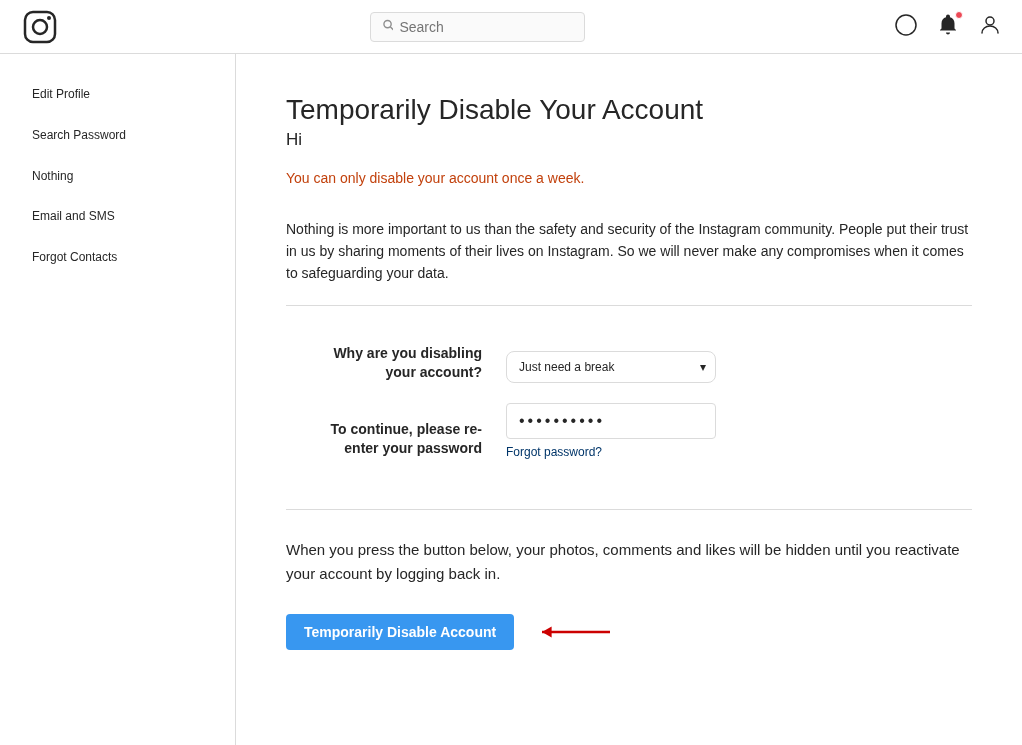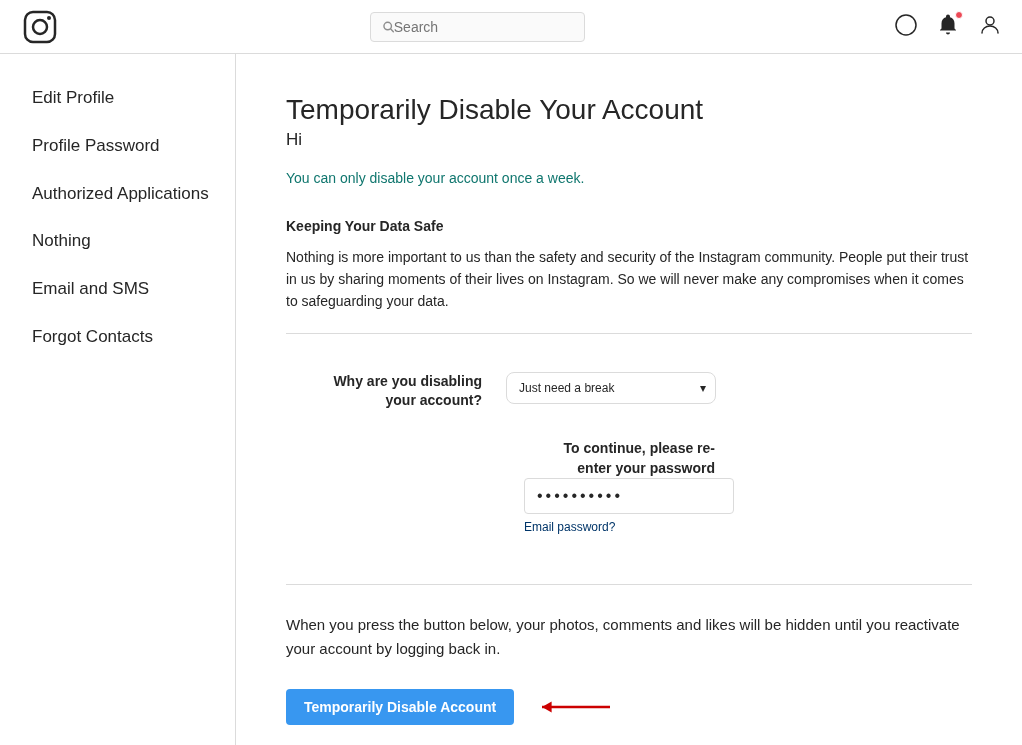--- a/index.html
+++ b/index.html
@@ -15,28 +15,28 @@
       justify-content: space-between;
       padding: 0 20px;
       position: fixed;
       top: 0; left: 0; right: 0;
       z-index: 100;
     }
     .header-logo { width: 40px; height: 40px; }
     .header-logo svg { width: 40px; height: 40px; }
     .header-search {
       display: flex;
-      align-items: center;
       background: #fafafa;
       border: 1px solid #dbdbdb;
       border-radius: 4px;
       padding: 6px 12px;
       width: 215px;
       color: #8e8e8e;
       font-size: 14px;
+      gap: 6px;
     }
     .header-search input {
       border: none;
       background: transparent;
       outline: none;
       font-size: 14px;
       color: #262626;
       width: 100%;
     }
     .header-icons { display: flex; align-items: center; gap: 18px; }
@@ -63,21 +63,21 @@
     .sidebar {
       width: 236px;
       background: #fff;
       border-right: 1px solid #dbdbdb;
       padding: 20px 0;
       flex-shrink: 0;
     }
     .sidebar-item {
       padding: 12px 16px 12px 32px;
       cursor: pointer;
-      font-size: 17px;
+      font-size: 12px;
       color: #262626;
       line-height: 1.4;
     }
 
     
     .main {
       flex: 1;
       background: #fff;
       padding: 40px 50px;
       max-width: 800px;
@@ -91,21 +91,21 @@
 
     .section-text {
       font-size: 17px;
       color: #262626;
       line-height: 1.6;
       margin-bottom: 14px;
     }
 
     .section-subtext {
       font-size: 14px;
-      color: #0f766e;
+      color: #c2410c;
       line-height: 1.6;
       margin-bottom: 28px;
     }
 
     .keeping-safe-heading {
       font-weight: 700;
       font-size: 14px;
       margin-bottom: 12px;
     }
 
@@ -121,21 +121,21 @@
       margin: 20px 0 28px 0;
     }
 
     
     .form-section {
       padding: 10px 0;
     }
 
     .form-row {
       display: flex;
-      align-items: flex-start;
+      align-items: flex-end;
       margin-bottom: 20px;
     }
 
     .form-label {
       width: 220px;
       text-align: right;
       padding-right: 24px;
       font-size: 14px;
       font-weight: 600;
       color: #262626;
@@ -272,44 +272,40 @@
   </div>
 </header>
 
 <div class="layout">
 
   <nav class="sidebar">
     <div class="sidebar-item">
       <span>Edit Profile</span>
     </div>
     <div class="sidebar-item">
-      <span>Profile Password</span>
-    </div>
-    <div class="sidebar-item">
-      <span>Authorized Applications</span>
+      <span>Search Password</span>
     </div>
     <div class="sidebar-item">
       <span>Nothing</span>
     </div>
     <div class="sidebar-item">
       <span>Email and SMS</span>
     </div>
     <div class="sidebar-item">
       <span>Forgot Contacts</span>
     </div>
   </nav>
 
   <main class="main">
 
     <h1 class="page-title">Temporarily Disable Your Account</h1>
 
     <p class="section-text">Hi</p>
     <p class="section-subtext">You can only disable your account once a week.</p>
 
-    <p class="keeping-safe-heading">Keeping Your Data Safe</p>
     <p class="keeping-safe-text">Nothing is more important to us than the safety and security of the Instagram community. People put their trust in us by sharing moments of their lives on Instagram. So we will never make any compromises when it comes to safeguarding your data.</p>
 
     <hr class="divider">
 
     <div class="form-section">
 
       <div class="form-row">
         <label class="form-label">Why are you disabling<br>your account?</label>
         <div class="form-control">
           <div class="select-wrapper">
@@ -321,25 +317,25 @@
               <option>I have another account</option>
               <option>I don't find it interesting</option>
               <option>I want to remove something</option>
               <option>Other</option>
             </select>
             <span class="select-chevron">▾</span>
           </div>
         </div>
       </div>
 
-      <div class="form-row" style="align-items: center; margin-top:4px;flex-direction:column;">
+      <div class="form-row" style="align-items: flex-end; margin-top:4px;">
         <label class="form-label" style="padding-top:8px;">To continue, please re-<br>enter your password</label>
         <div class="form-control">
           <input type="password" class="password-input" value="••••••••••" style="">
-          <a class="forgot-link">Email password?</a>
+          <a class="forgot-link">Forgot password?</a>
         </div>
       </div>
 
     </div>
 
     <hr class="divider">
 
     <p class="bottom-text">When you press the button below, your photos, comments and likes will be hidden until you reactivate your account by logging back in.</p>
 
     <div class="disable-btn-row">

